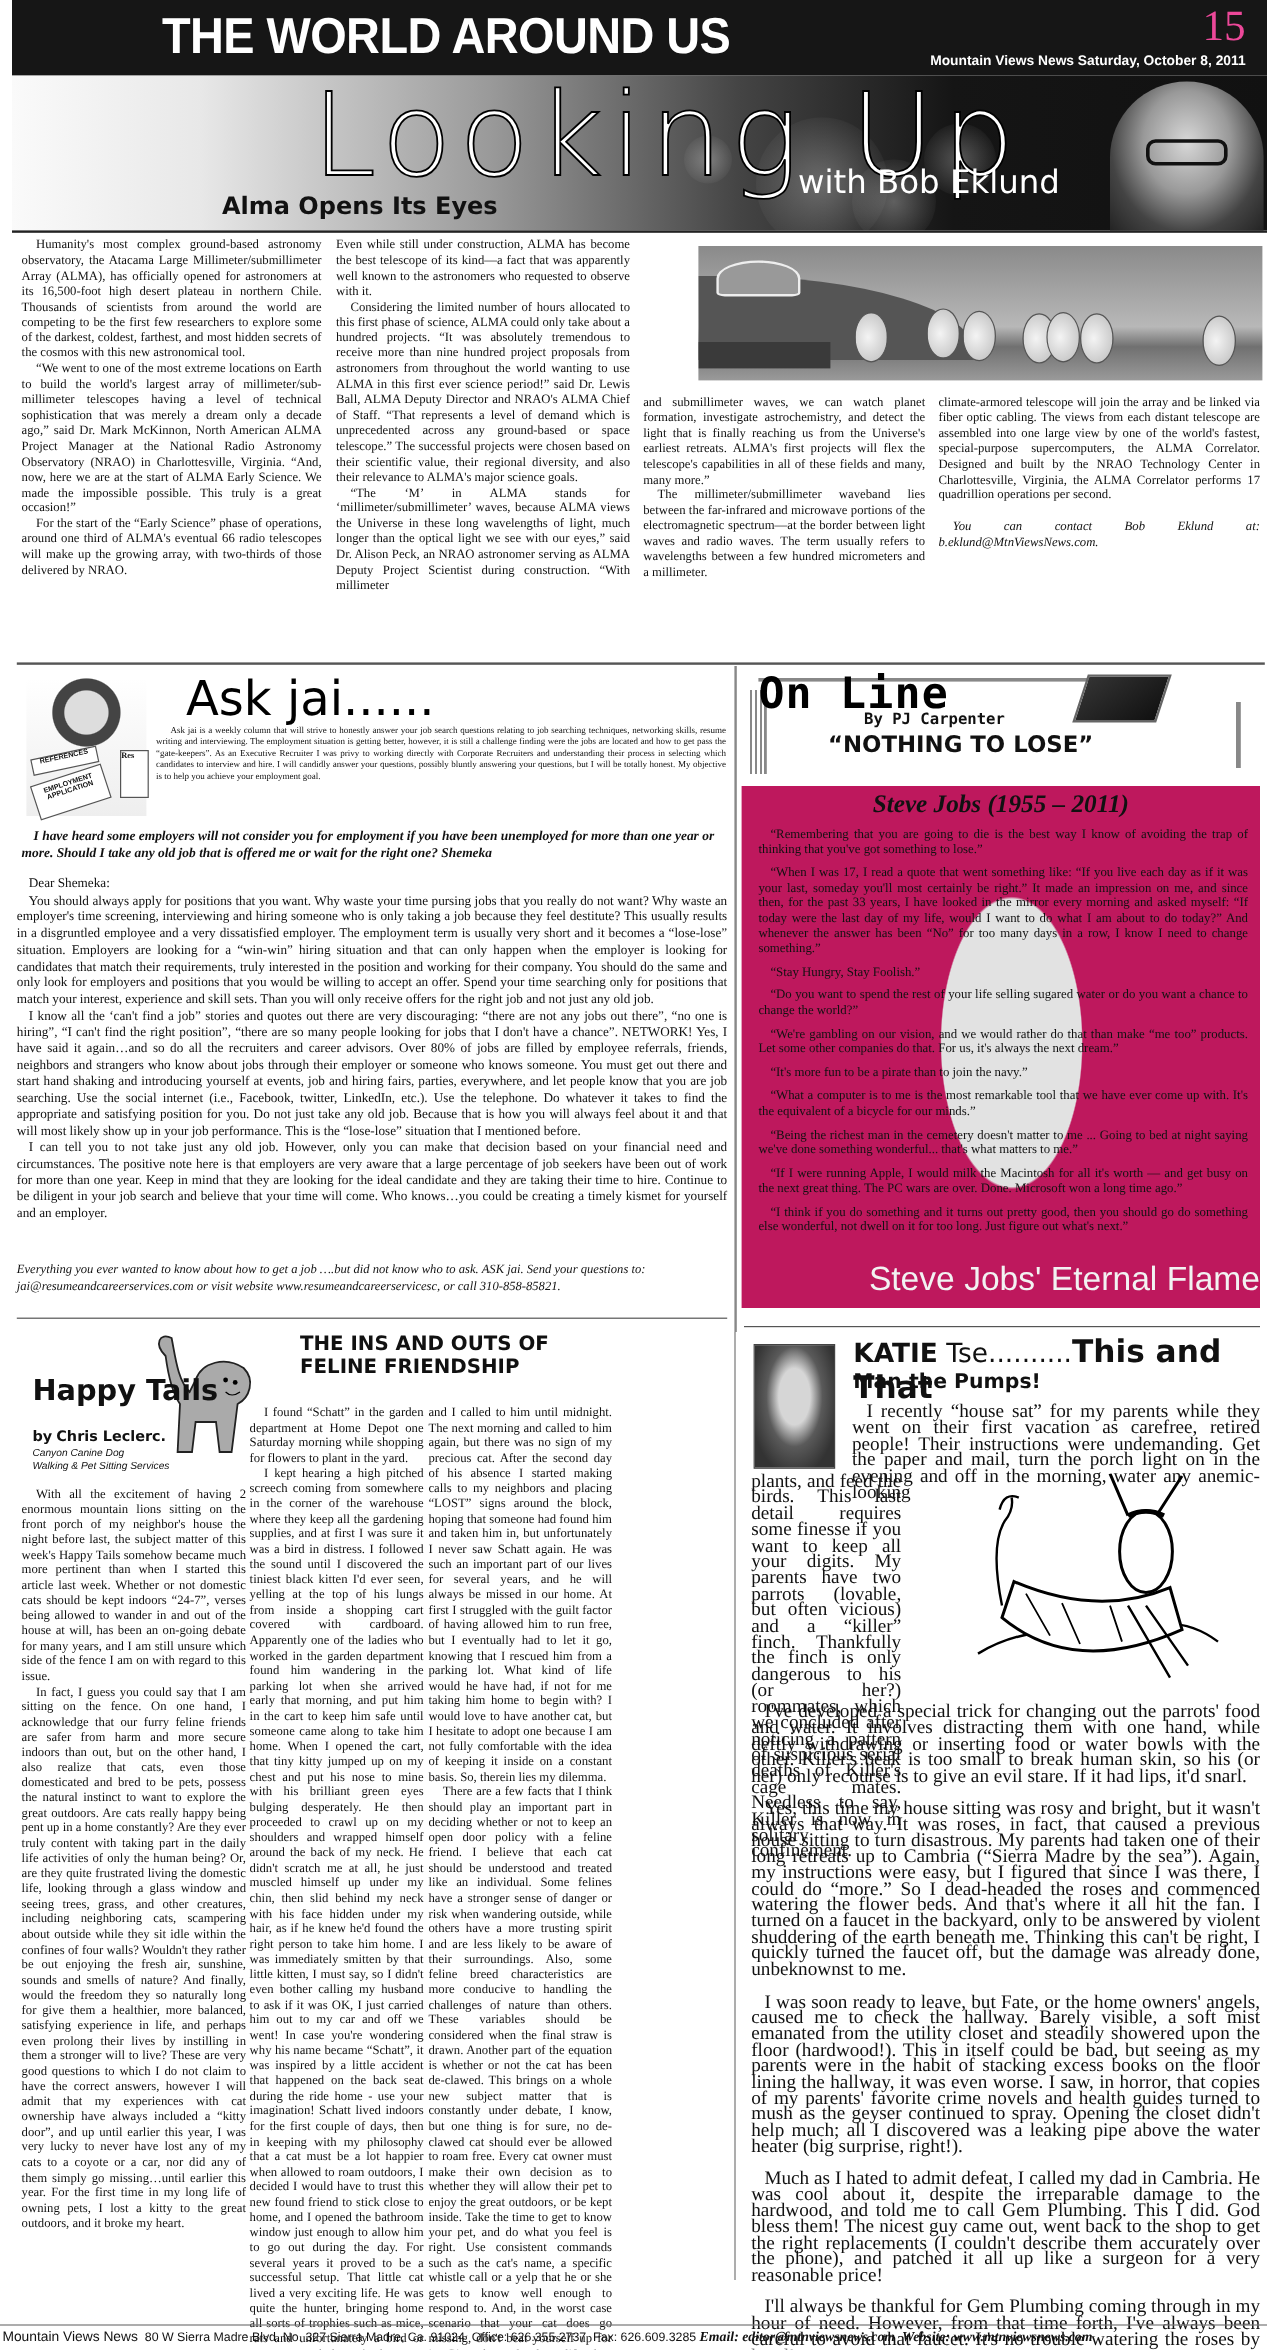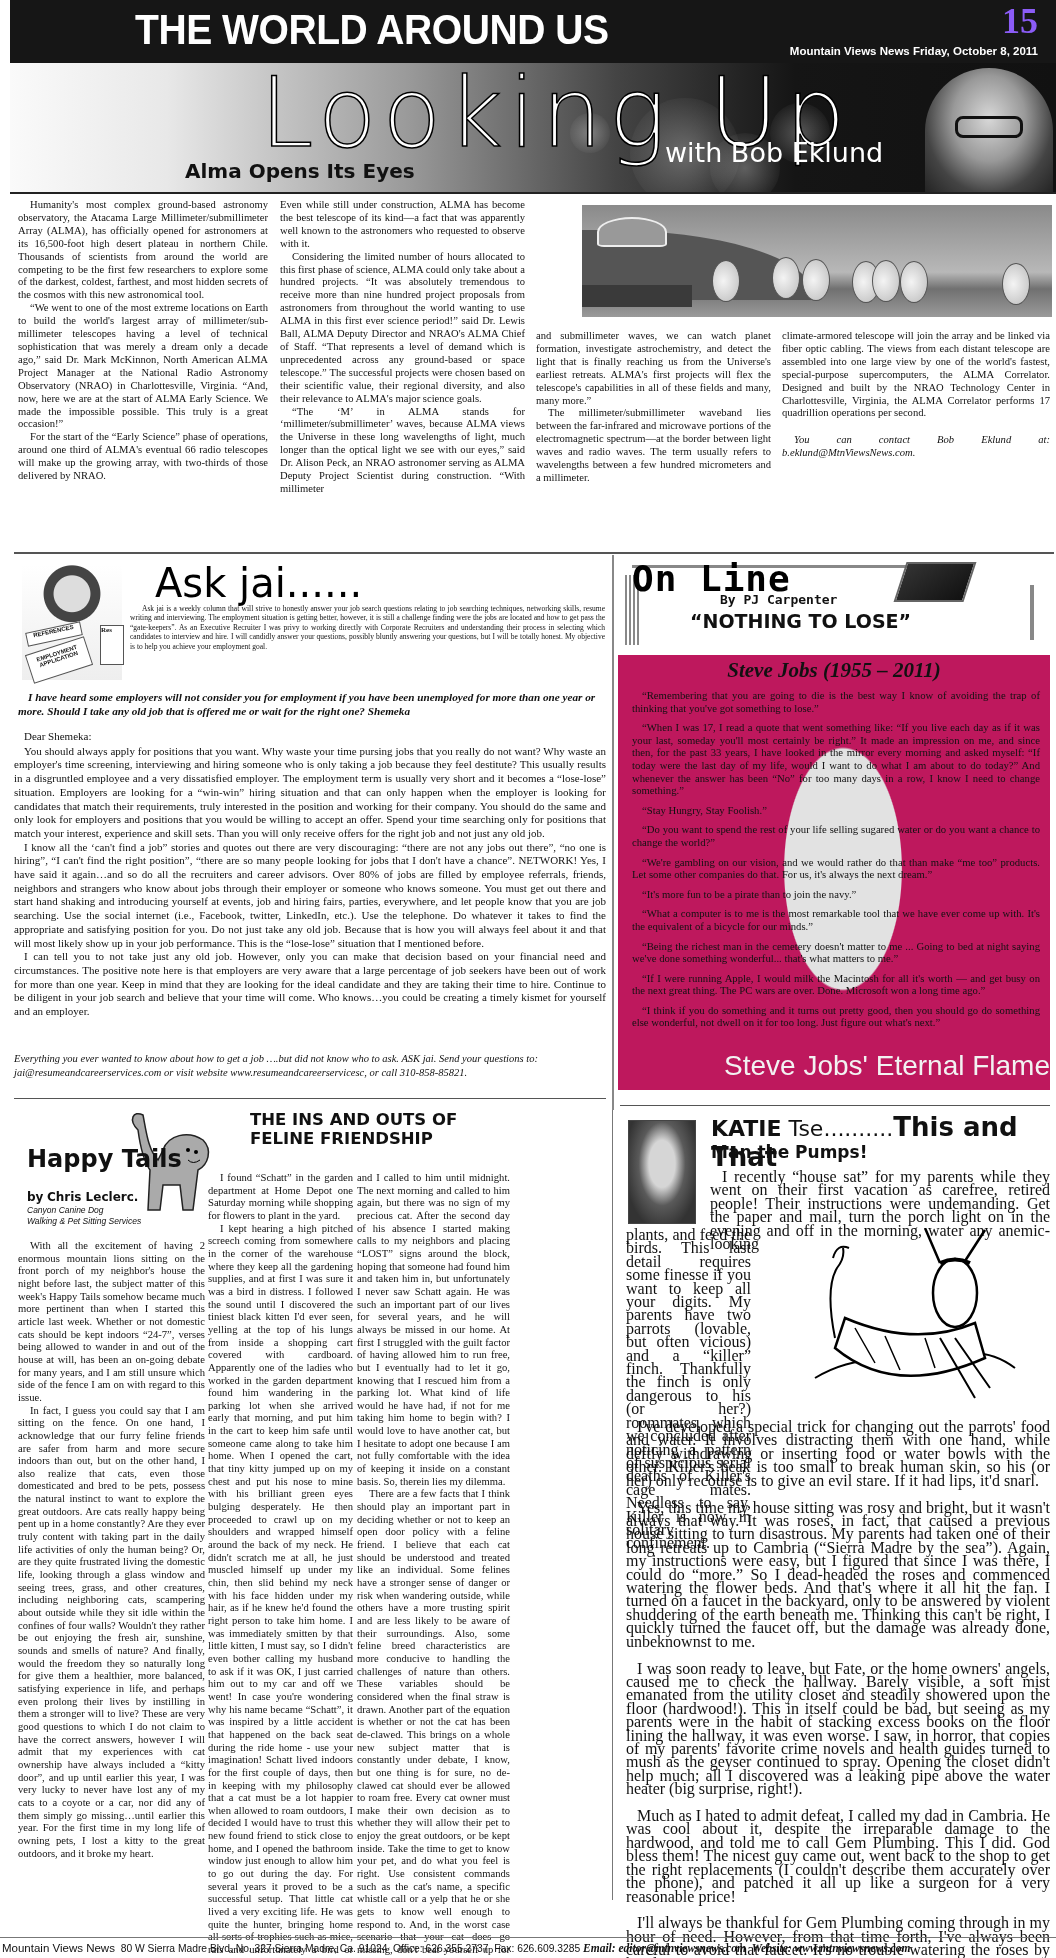--- a/index.html
+++ b/index.html
@@ -3,21 +3,21 @@
 <meta charset="utf-8">
 <style>
 *{box-sizing:border-box;margin:0;padding:0}
 body{width:1056px;height:1958px;background:#fff;font-family:"Liberation Serif","DejaVu Serif",serif;color:#111;position:relative;overflow:hidden}
 .abs{position:absolute}
 p{text-align:justify;text-indent:12px;font-size:10.6px;line-height:12.9px;hyphens:auto}
 .p-noind{text-indent:0}
 
 #masthead{left:10px;top:0;width:1046px;height:63px;background:#161616}
 #mast-title{left:135px;top:6px;font-family:"Liberation Sans",sans-serif;font-weight:bold;font-size:42px;color:#fff;letter-spacing:-0.5px;transform:scaleX(0.93);transform-origin:left}
-#page-num{right:18px;top:0;font-family:"Liberation Serif",serif;font-weight:bold;font-size:36px;color:#8b5cf6}
+#page-num{right:18px;top:0;font-family:"Liberation Serif",serif;font-weight:normal;font-size:36px;color:#ec4899}
 #mast-date{right:18px;top:45px;font-family:"Liberation Sans",sans-serif;font-weight:bold;font-size:11.5px;color:#fff}
 
 #banner{left:10px;top:63px;width:1046px;height:131px;background:linear-gradient(90deg,#fafafa 0%,#e8e8e8 15%,#9a9a9a 38%,#444 58%,#151515 75%,#111 100%);overflow:hidden;border-bottom:2px solid #222}
 .lens{position:absolute;border-radius:50%;background:radial-gradient(circle,rgba(255,255,255,0.28),rgba(255,255,255,0.04) 70%)}
 #looking{left:250px;top:-6px;font-family:"DejaVu Sans",sans-serif;font-weight:200;font-size:96px;color:#fff;-webkit-text-stroke:1.5px #000;letter-spacing:6px}
 #byline-bob{left:655px;top:74px;font-family:"DejaVu Sans",sans-serif;font-size:27px;color:#fff}
 #subhead{left:175px;top:96px;font-family:"DejaVu Sans",sans-serif;font-weight:bold;font-size:20px;color:#111}
 #portrait{left:915px;top:5px;width:128px;height:126px;border-radius:50% 50% 0 0;background:radial-gradient(ellipse at 50% 40%,#d8d8d8 0%,#999 40%,#444 70%,#222 100%)}
 #glasses{left:30px;top:48px;width:68px;height:22px;border:3px solid #111;border-radius:8px}
 
@@ -82,21 +82,21 @@
 #footer{left:0;top:1938px;width:1056px;height:20px;font-family:"Liberation Sans",sans-serif;font-size:10.3px;white-space:nowrap;padding-left:2px;line-height:20px}
 #footer .em{font-family:"Liberation Serif",serif;font-style:italic;font-weight:bold;font-size:11.5px}
 #footer-line{left:0;top:1937px;width:1056px;height:1px;background:#777}
 </style>
 </head>
 <body>
 
 <div id="masthead" class="abs"></div>
 <div id="mast-title" class="abs">THE WORLD AROUND US</div>
 <div id="page-num" class="abs">15</div>
-<div id="mast-date" class="abs">Mountain Views News  Friday, October 8, 2011</div>
+<div id="mast-date" class="abs">Mountain Views News  Saturday, October 8, 2011</div>
 
 <div id="banner" class="abs">
   <div class="lens" style="left:620px;top:35px;width:110px;height:110px"></div>
   <div class="lens" style="left:700px;top:70px;width:70px;height:70px"></div>
   <div class="lens" style="left:560px;top:50px;width:40px;height:40px"></div>
   <div class="lens" style="left:760px;top:40px;width:60px;height:60px"></div>
   <div id="looking" class="abs">Looking Up</div>
   <div id="byline-bob" class="abs">with Bob Eklund</div>
   <div id="subhead" class="abs">Alma Opens Its Eyes</div>
   <div id="portrait" class="abs">

